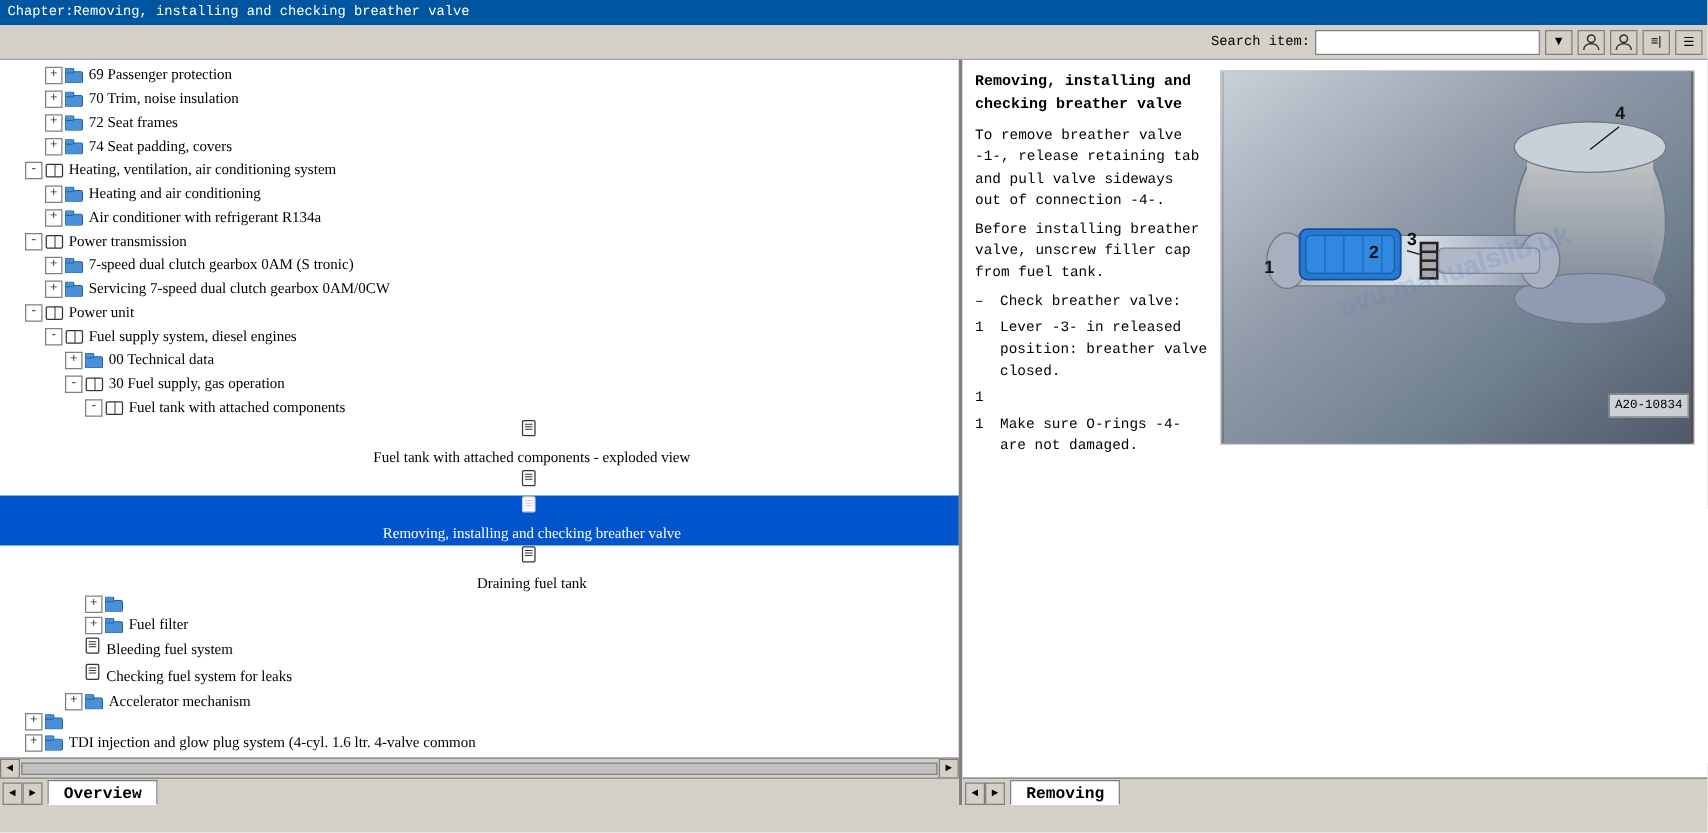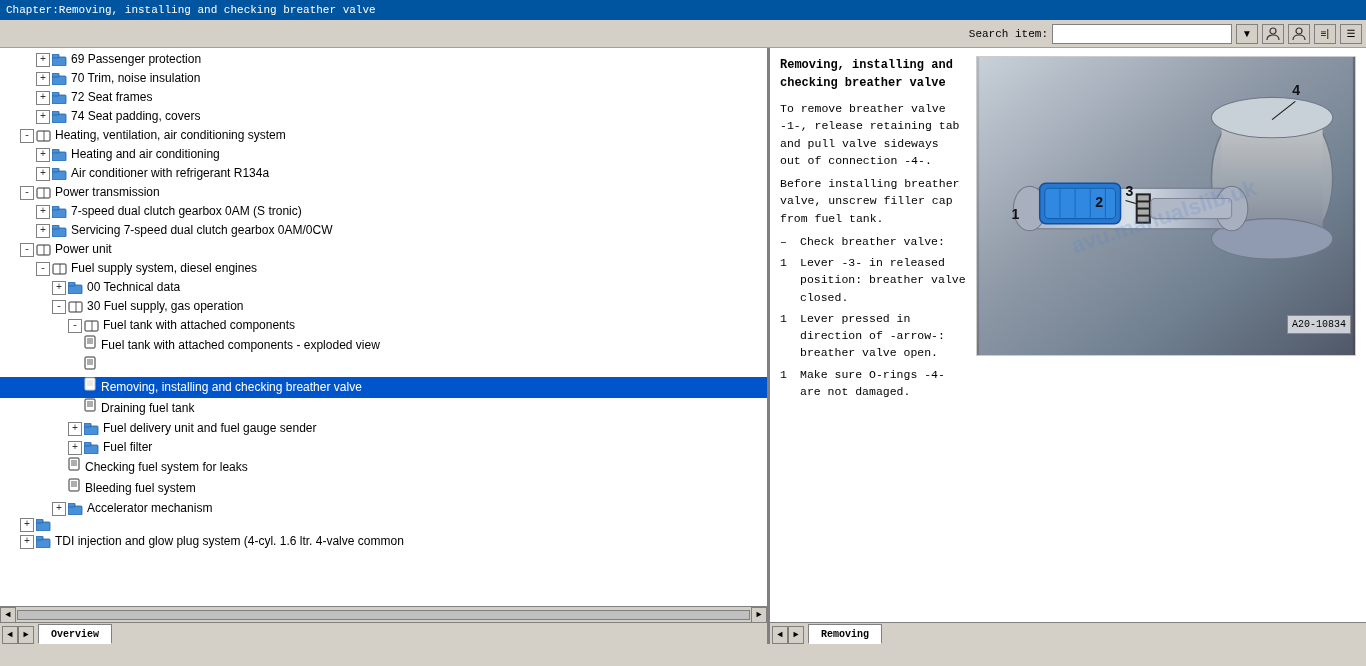--- a/index.html
+++ b/index.html
@@ -90,21 +90,21 @@
       align-items: center;
     }
     .tree-item.selected {
       background: #0055cc;
       color: white;
     }
     .tree-indent-1 { padding-left: 20px; }
     .tree-indent-2 { padding-left: 36px; }
     .tree-indent-3 { padding-left: 52px; }
     .tree-indent-4 { padding-left: 68px; }
-    .tree-indent-5 { padding-left: 84px; }
+    .tree-indent-5 { padding-left: 84px; flex-direction: column; }
 
     .expand-icon {
       display: inline-block;
       width: 14px;
       height: 14px;
       border: 1px solid #808080;
       margin-right: 2px;
       text-align: center;
       line-height: 12px;
       font-size: 10px;
@@ -147,21 +147,21 @@
       display: flex;
       background: #d4d0c8;
       border-top: 1px solid #808080;
       align-items: flex-end;
     }
     .tab {
       padding: 2px 12px;
       border: 1px solid #808080;
       border-bottom: none;
       background: #d4d0c8;
-      font-size: 10px;
+      font-size: 13px;
       cursor: pointer;
       height: 20px;
       display: flex;
       align-items: center;
     }
     .tab.active {
       background: white;
       border-bottom: 1px solid white;
       font-weight: bold;
     }
@@ -238,21 +238,21 @@
       display: flex;
       margin-bottom: 4px;
     }
     .step-num {
       min-width: 16px;
       font-weight: normal;
       margin-right: 4px;
     }
 
     .tree-text {
-      font-family: Liberation Sans, sans-serif;
+      font-family: Liberation Serif, serif;
       font-size: 12px;
     }
 
     .right-bottom-tabs {
       height: 22px;
       display: flex;
       background: #d4d0c8;
       border-top: 1px solid #808080;
       align-items: flex-end;
     }
@@ -506,21 +506,20 @@
 
 
         <div class="tree-item tree-indent-4">
           <span class="expand-icon">+</span>
           <span style="display:inline-block;width:16px;height:12px;margin-right:3px;flex-shrink:0;">
             <svg width="16" height="12">
                 <rect x="0" y="3" width="14" height="9" rx="1" fill="#4a90d9" stroke="#2060a0" stroke-width="0.8"></rect>
                 <rect x="0" y="0" width="7" height="4" rx="1" fill="#4a90d9" stroke="#2060a0" stroke-width="0.8"></rect>
               </svg>
           </span>
-          <span class="tree-text">Fuel delivery unit and fuel gauge sender</span>
         </div>
 
         <div class="tree-item tree-indent-4">
           <span class="expand-icon">+</span>
           <span style="display:inline-block;width:16px;height:12px;margin-right:3px;flex-shrink:0;">
             <svg width="16" height="12">
                 <rect x="0" y="3" width="14" height="9" rx="1" fill="#4a90d9" stroke="#2060a0" stroke-width="0.8"></rect>
                 <rect x="0" y="0" width="7" height="4" rx="1" fill="#4a90d9" stroke="#2060a0" stroke-width="0.8"></rect>
               </svg>
           </span>
@@ -529,33 +528,33 @@
 
         <div class="tree-item tree-indent-4">
           <span style="width:14px;margin-right:3px;flex-shrink:0;">
             <svg width="14" height="14" viewBox="0 0 14 14">
                 <rect x="1" y="1" width="10" height="12" rx="1" fill="white" stroke="#333" stroke-width="1"></rect>
                 <line x1="3" y1="4" x2="9" y2="4" stroke="#333" stroke-width="0.8"></line>
                 <line x1="3" y1="6" x2="9" y2="6" stroke="#333" stroke-width="0.8"></line>
                 <line x1="3" y1="8" x2="9" y2="8" stroke="#333" stroke-width="0.8"></line>
               </svg>
           </span>
-          <span class="tree-text">Checking fuel system for leaks</span>
+          <span class="tree-text">Bleeding fuel system</span>
         </div>
 
         <div class="tree-item tree-indent-4">
           <span style="width:14px;margin-right:3px;flex-shrink:0;">
             <svg width="14" height="14" viewBox="0 0 14 14">
                 <rect x="1" y="1" width="10" height="12" rx="1" fill="white" stroke="#333" stroke-width="1"></rect>
                 <line x1="3" y1="4" x2="9" y2="4" stroke="#333" stroke-width="0.8"></line>
                 <line x1="3" y1="6" x2="9" y2="6" stroke="#333" stroke-width="0.8"></line>
                 <line x1="3" y1="8" x2="9" y2="8" stroke="#333" stroke-width="0.8"></line>
               </svg>
           </span>
-          <span class="tree-text">Bleeding fuel system</span>
+          <span class="tree-text">Checking fuel system for leaks</span>
         </div>
 
         <div class="tree-item tree-indent-3">
           <span class="expand-icon">+</span>
           <span style="display:inline-block;width:16px;height:12px;margin-right:3px;flex-shrink:0;">
             <svg width="16" height="12">
                 <rect x="0" y="3" width="14" height="9" rx="1" fill="#4a90d9" stroke="#2060a0" stroke-width="0.8"></rect>
                 <rect x="0" y="0" width="7" height="4" rx="1" fill="#4a90d9" stroke="#2060a0" stroke-width="0.8"></rect>
               </svg>
           </span>
@@ -694,21 +693,20 @@
         <span>Check breather valve:</span>
       </div>
 
       <div class="doc-step">
         <span class="step-num">1</span>
         <span>Lever -3- in released position: breather valve closed.</span>
       </div>
 
       <div class="doc-step">
         <span class="step-num">1</span>
-        <span>Lever pressed in direction of -arrow-: breather valve open.</span>
       </div>
 
       <div class="doc-step">
         <span class="step-num">1</span>
         <span>Make sure O-rings -4- are not damaged.</span>
       </div>
 
     </div>
 
     <div class="right-bottom-tabs">

